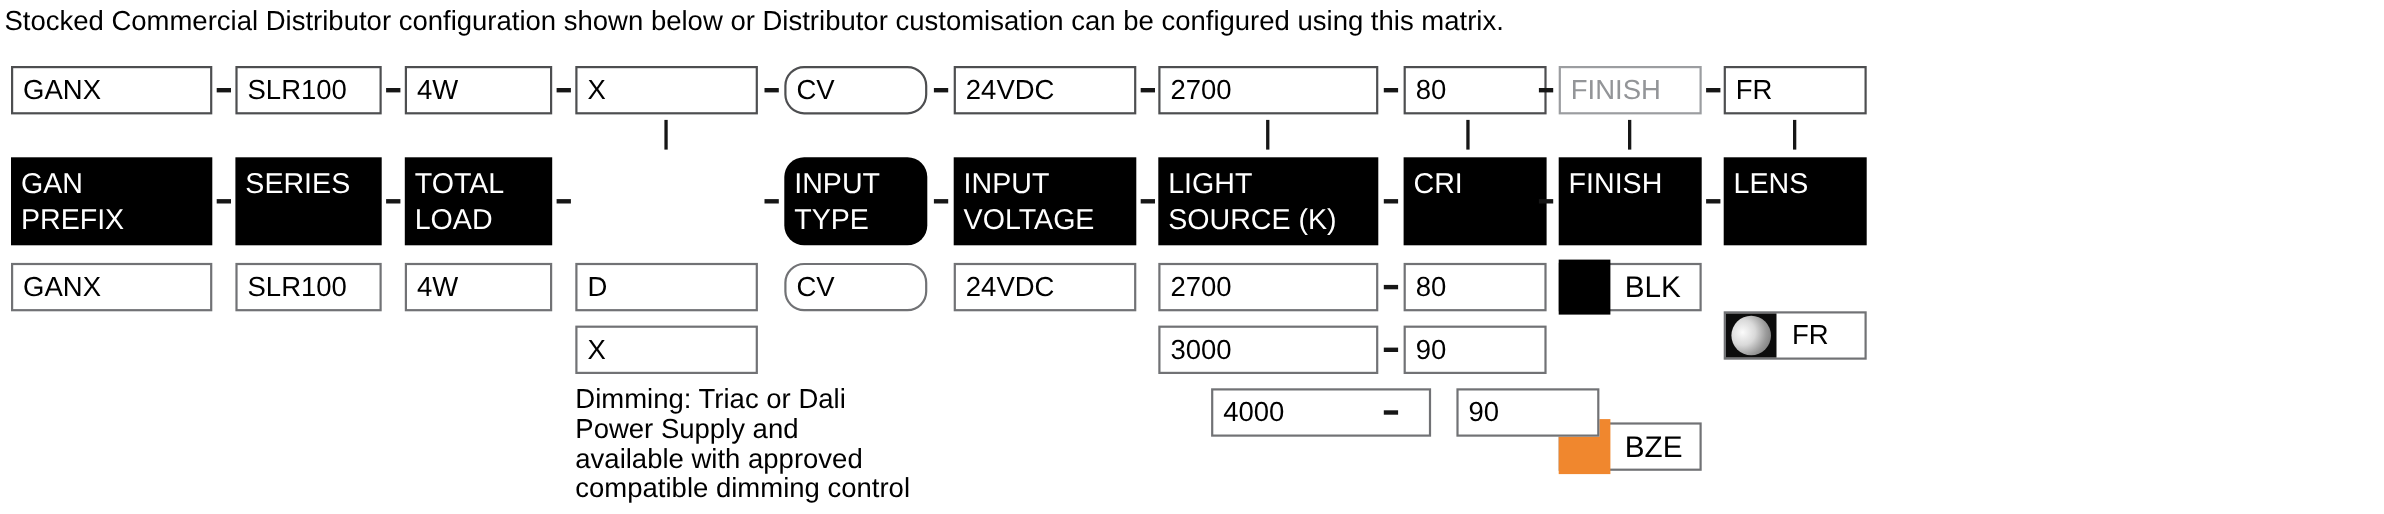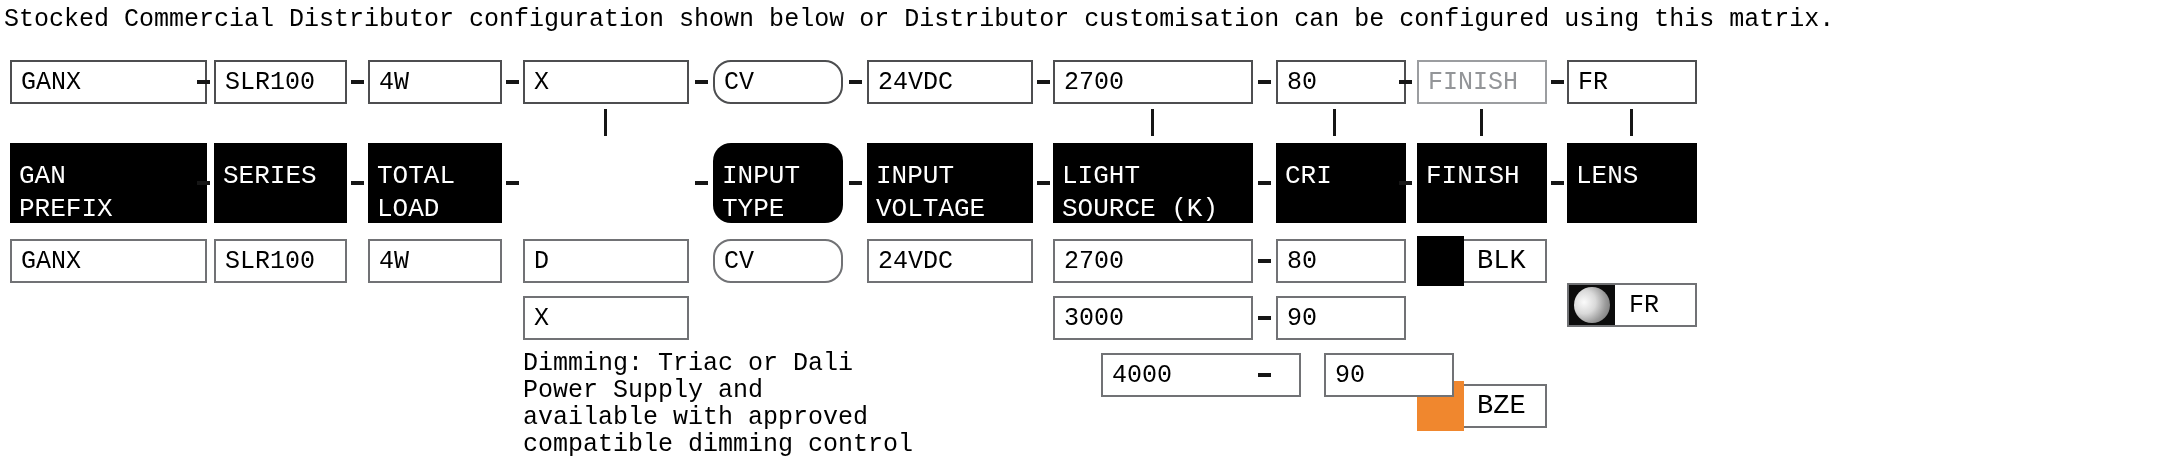--- a/index.html
+++ b/index.html
@@ -1,40 +1,40 @@
 <!DOCTYPE html>
 <html><head>
 <meta charset="utf-8">
 <style>
   html,body{margin:0;padding:0;background:#fff;}
   .canvas{
     position:relative;width:2167px;height:467px;background:#ffffff;
-    font-family:Liberation Mono, monospace;color:#000;overflow:hidden;
+    font-family:Liberation Sans, sans-serif;color:#000;overflow:hidden;
   }
   .title{position:absolute;left:4px;top:5px;font-size:25px;letter-spacing:0;}
   
-  .c1{left:10px;width:197px;}  .c2{left:214px;width:133px;}
+  .c1{left:10px;width:183px;}  .c2{left:214px;width:133px;}
   .c3{left:368px;width:134px;} .c4{left:523px;width:166px;}
   .c5{left:713px;width:130px;border-radius:18px;} .c6{left:867px;width:166px;}
   .c7{left:1053px;width:200px;}.c8{left:1276px;width:130px;}
   .c9{left:1417px;width:130px;}.c10{left:1567px;width:130px;}
   
   .box{
     position:absolute;box-sizing:border-box;background:#fff;
     border:2px solid #4d4e50;height:44px;display:flex;align-items:center;
     padding-left:9px;font-size:25px;white-space:nowrap;
   }
   .code{top:60px;}
   .opt{border-color:#717275;}
   .rowA{top:239px;} .rowB{top:296px;} .rowC{top:353px;margin-left:48px;}
   .placeholder{border-color:#9b9da0;color:#939598;}
   
   .hdr{
     position:absolute;top:143px;height:80px;box-sizing:border-box;background:#000;
-    color:#fff;font-size:26px;line-height:33px;padding:17px 4px 0 9px;
+    color:#fff;font-size:26px;line-height:33px;padding:7px 4px 0 9px;
     white-space:pre-line;
   }
   
   .dash{position:absolute;width:13px;height:4px;background:#161616;}
   .dtop{top:80px;} .dhdr{top:181px;}
   .dA{top:259px;} .dB{top:316px;} .dC{top:373px;}
   .g1{left:197px;} .g2{left:351px;} .g3{left:506px;} .g4{left:695px;}
   .g5{left:849px;} .g6{left:1037px;} .g7{left:1258px;} .g8{left:1399px;} .g9{left:1551px;}
   .vline{position:absolute;top:109px;width:3px;height:27px;background:#161616;}
   .v4{left:604px;} .v7{left:1151px;} .v8{left:1333px;} .v9{left:1480px;} .v10{left:1630px;}

